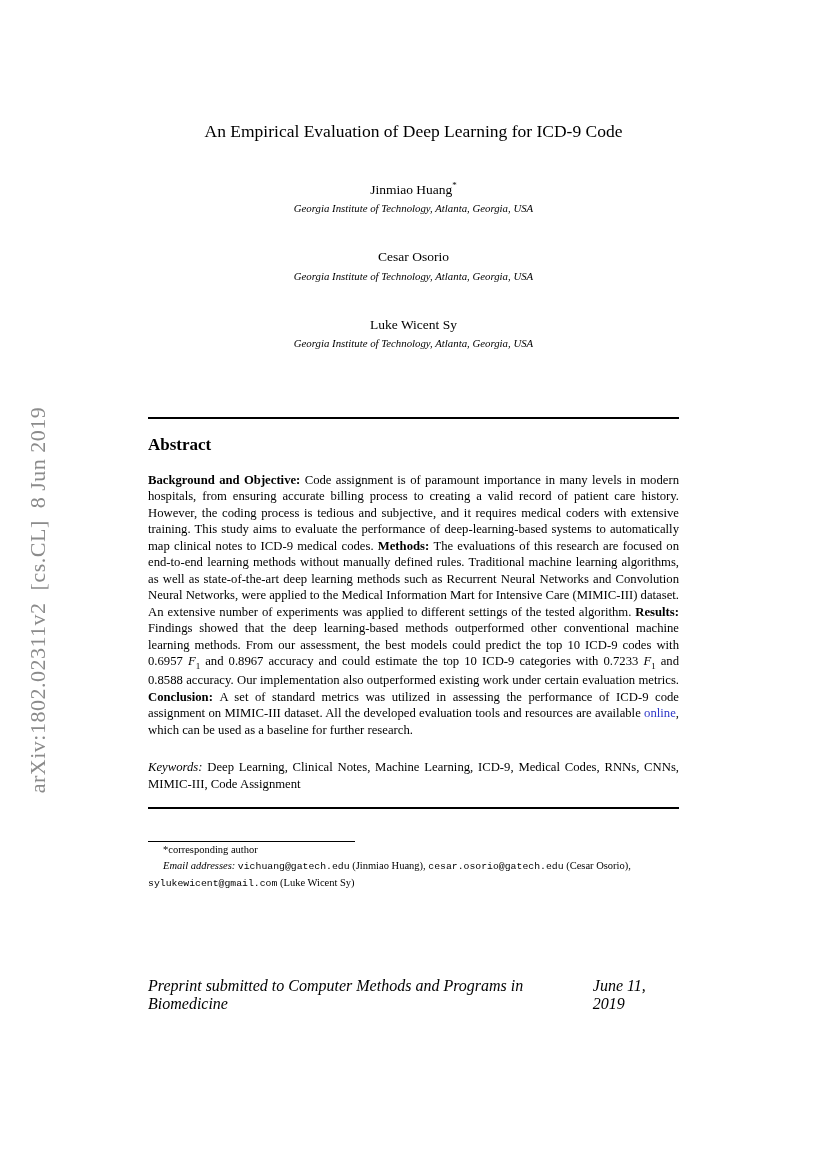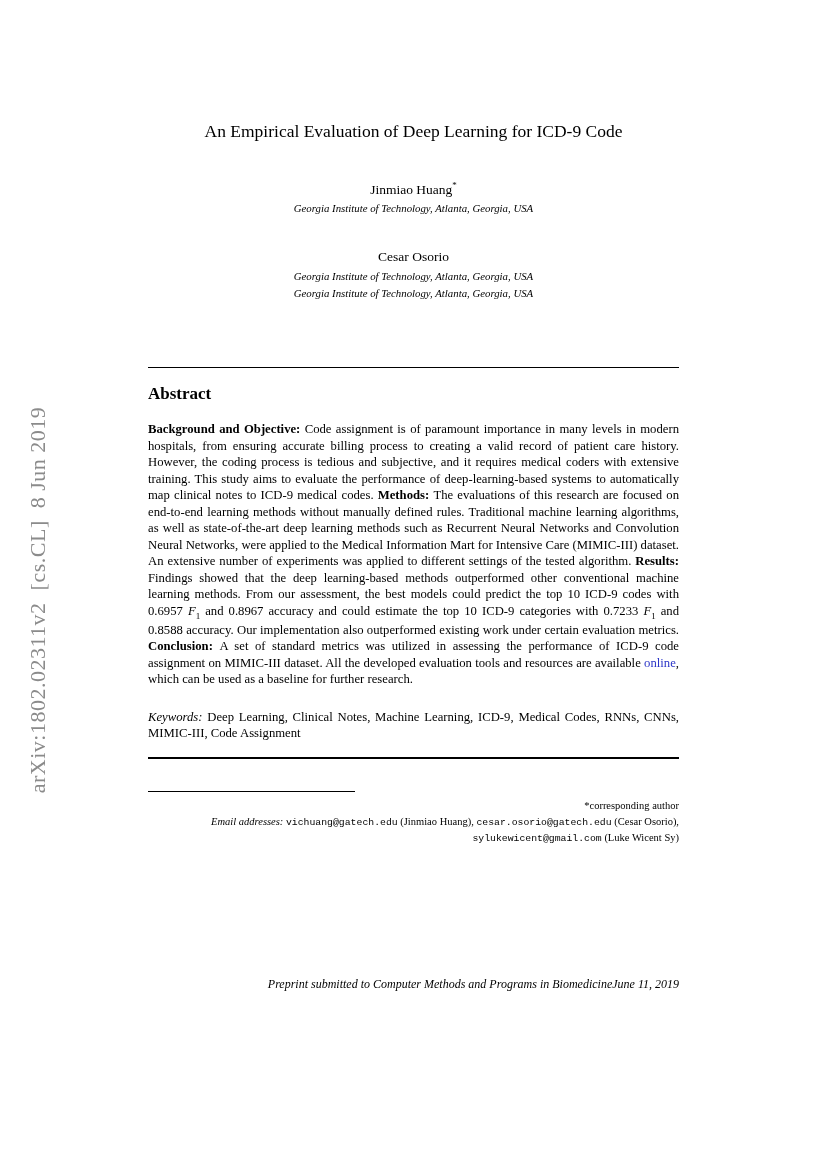--- a/index.html
+++ b/index.html
@@ -77,35 +77,33 @@
   .rule-bottom { margin-top: 15px; }
   .link { color: var(--link-color, #2b35c7); cursor: pointer; }
   .mono { font-family: "Liberation Mono", "DejaVu Sans Mono", monospace; font-size: 9.8px; }
   .footnote-rule {
     margin-top: 32px;
     width: 207px;
     height: 1px;
     background: #000000;
   }
   .footnote {
-    margin-top: 6px;
     font-size: 10.5px;
     line-height: 1.55;
-    text-align: right;
   }
   .footnote .indent { text-indent: 15px; }
   .footer {
     position: absolute;
     left: 148px;
     width: 531px;
     top: 977px;
     display: flex;
-    justify-content: flex-end;
+    justify-content: space-between;
     font-style: italic;
-    font-size: 12px;
+    font-size: 16px;
   }
 </style>
 </head>
 <body>
 
 <div class="page">
 
   <div class="watermark">arXiv:1802.02311v2  [cs.CL]  8 Jun 2019</div>
 
   <div class="content">
@@ -114,20 +112,21 @@
       <span>An Empirical Evaluation of Deep Learning for ICD-9 Code</span><br>
     </h1>
 
     <div>
       <div class="author-name"><span>Jinmiao Huang</span><sup>*</sup></div>
       <div class="author-affil">Georgia Institute of Technology, Atlanta, Georgia, USA</div>
 
       <div class="author-name"><span>Cesar Osorio</span><sup></sup></div>
       <div class="author-affil">Georgia Institute of Technology, Atlanta, Georgia, USA</div>
 
+      <div class="author-name"><span>Luke Wicent Sy</span><sup></sup></div>
       <div class="author-affil">Georgia Institute of Technology, Atlanta, Georgia, USA</div>
     </div>
 
     <div class="rule rule-top"></div>
 
     <div class="abstract-heading">Abstract</div>
 
     <p class="abstract-text"><span style="font-weight: bold;">Background and Objective: </span><span>Code assignment is of paramount importance in many levels in modern hospitals, from ensuring accurate billing process to creating a valid record of patient care history. However, the coding process is tedious and subjective, and it requires medical coders with extensive training. This study aims to evaluate the performance of deep-learning-based systems to automatically map clinical notes to ICD-9 medical codes. </span><span style="font-weight: bold;">Methods: </span><span>The evaluations of this research are focused on end-to-end learning methods without manually defined rules. Traditional machine learning algorithms, as well as state-of-the-art deep learning methods such as Recurrent Neural Networks and Convolution Neural Networks, were applied to the Medical Information Mart for Intensive Care (MIMIC-III) dataset. An extensive number of experiments was applied to different settings of the tested algorithm. </span><span style="font-weight: bold;">Results: </span><span>Findings showed that the deep learning-based methods outperformed other conventional machine learning methods. From our assessment, the best models could predict the top 10 ICD-9 codes with 0.6957 </span><span style="font-style: italic;">F</span><sub>1</sub><span> and 0.8967 accuracy and could estimate the top 10 ICD-9 categories with 0.7233 </span><span style="font-style: italic;">F</span><sub>1</sub><span> and 0.8588 accuracy. Our implementation also outperformed existing work under certain evaluation metrics. </span><span style="font-weight: bold;">Conclusion: </span><span>A set of standard metrics was utilized in assessing the performance of ICD-9 code assignment on MIMIC-III dataset. All the developed evaluation tools and resources are available </span><span class="link">online</span><span>, which can be used as a baseline for further research.</span></p>
 
     <p class="keywords-text"><span style="font-style: italic;">Keywords: </span><span>  Deep Learning, Clinical Notes, Machine Learning, ICD-9, Medical Codes, RNNs, CNNs, MIMIC-III, Code Assignment</span></p>

